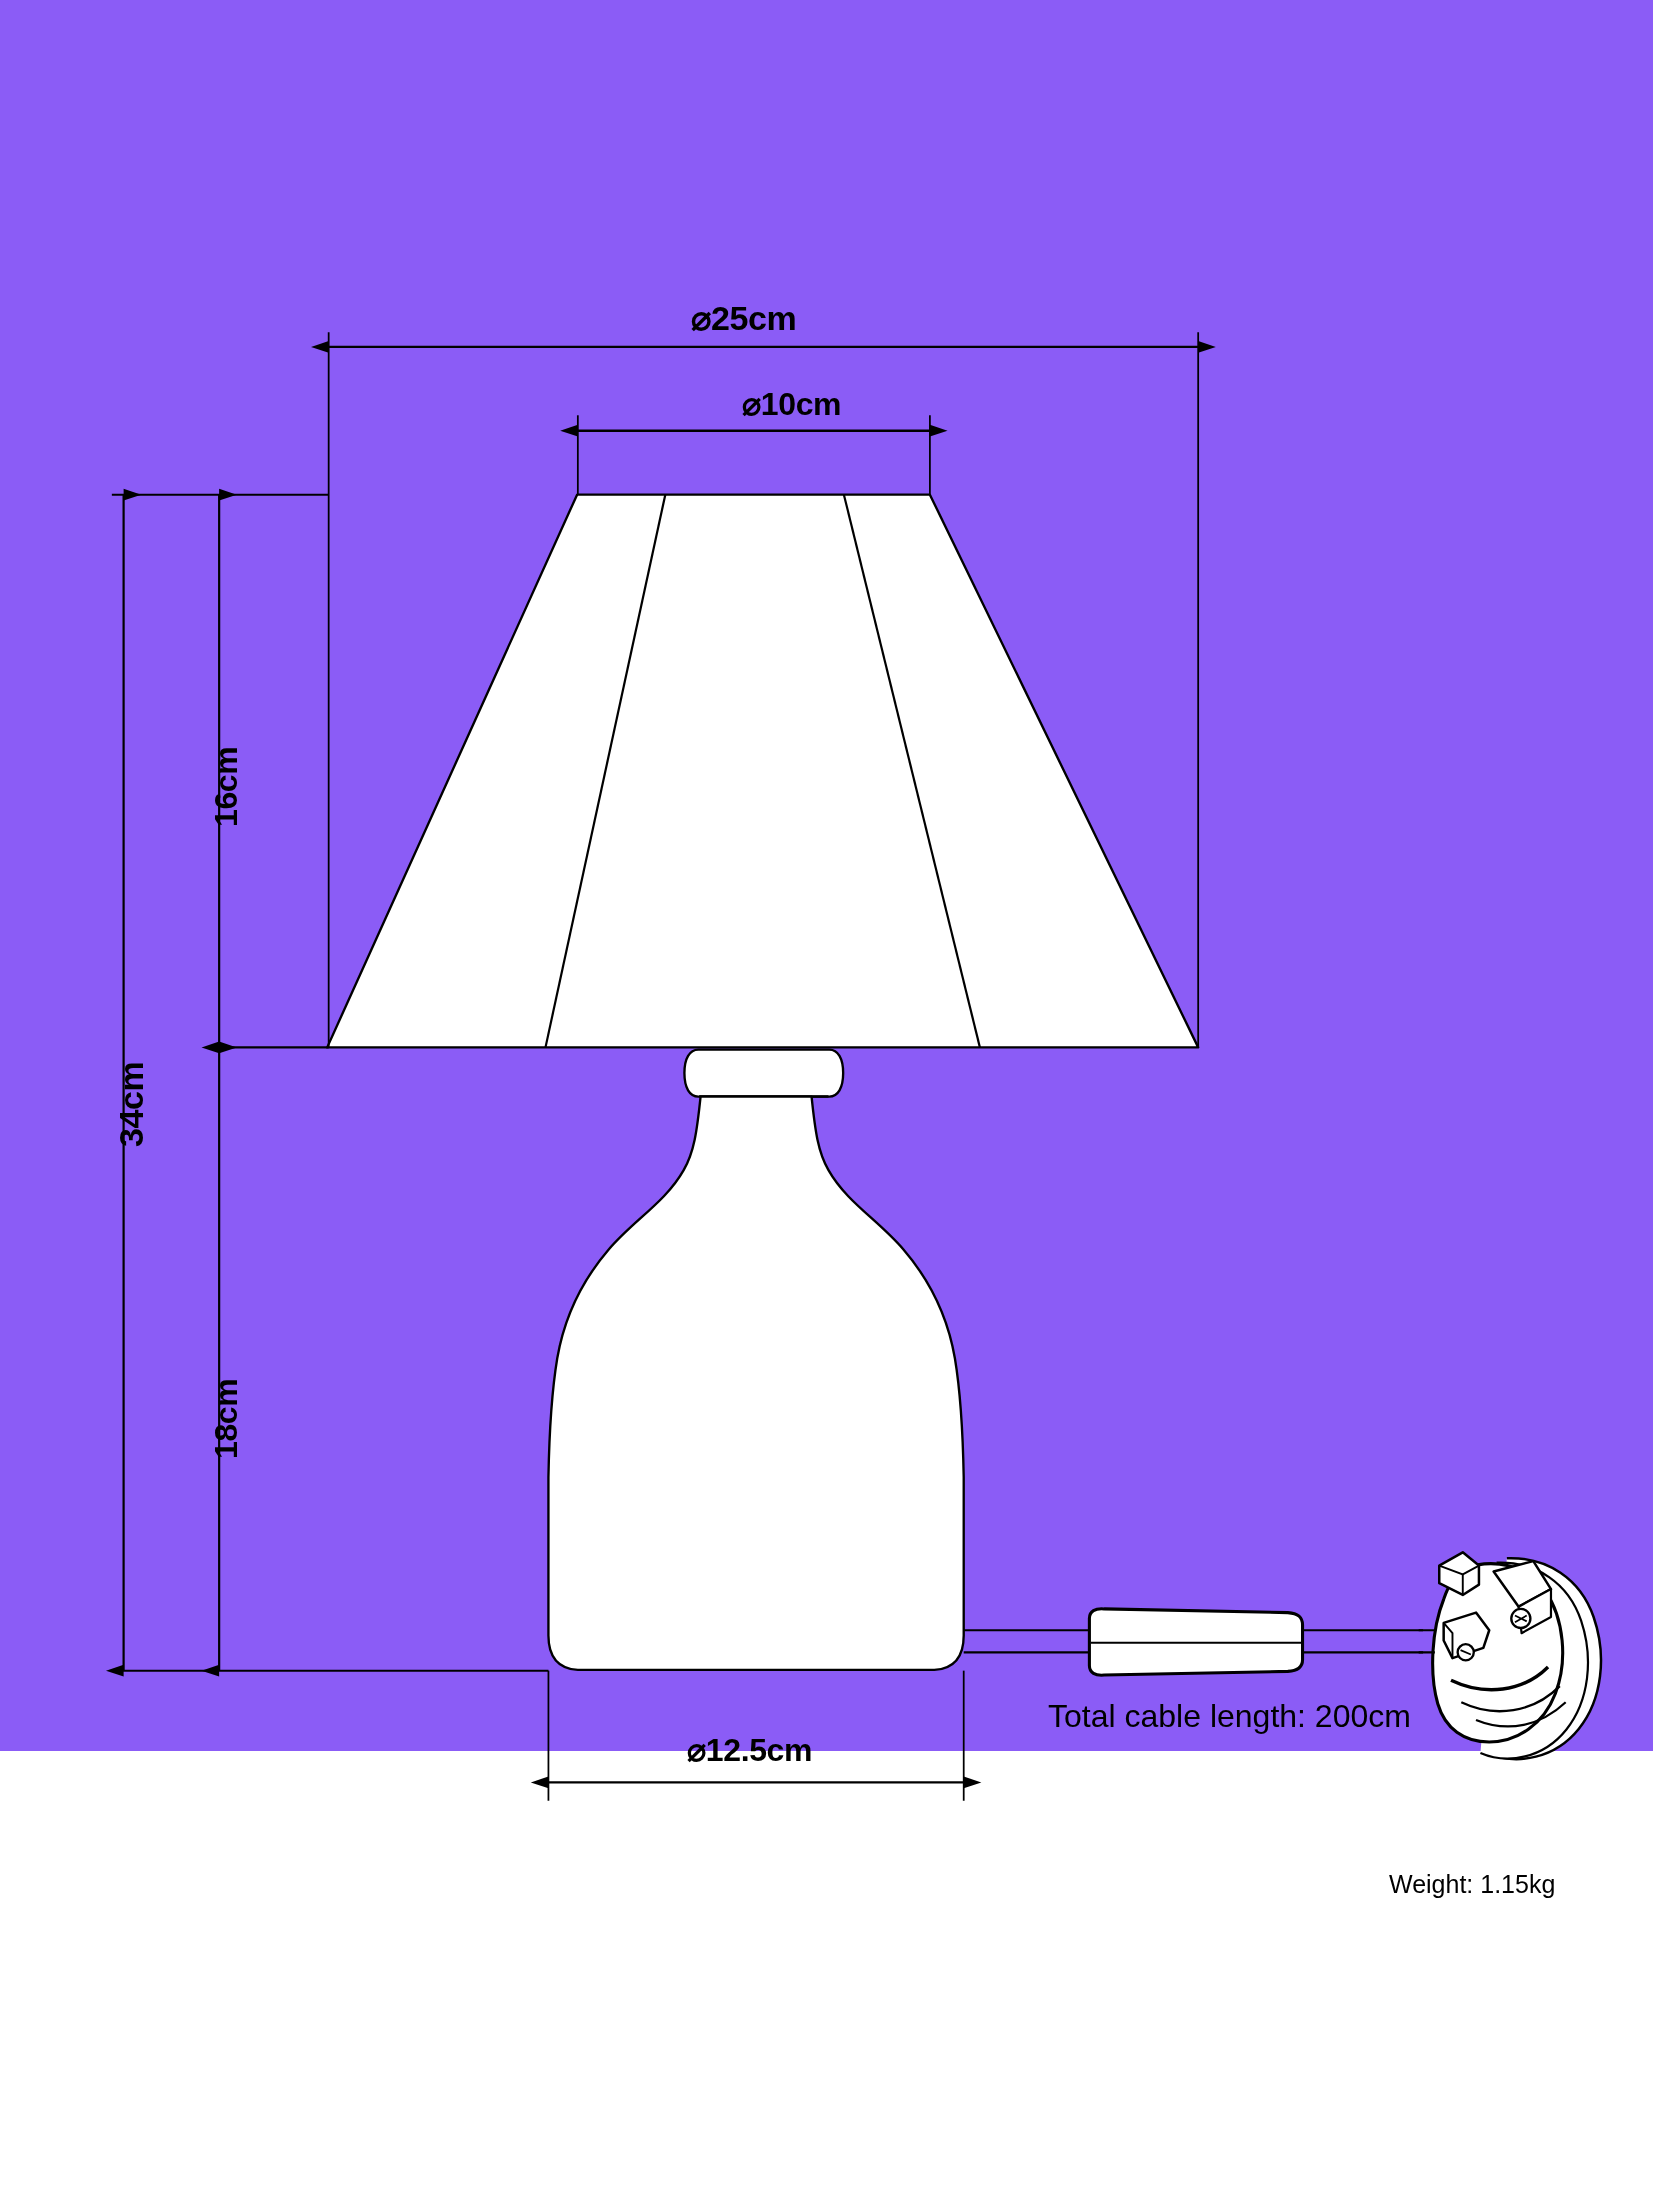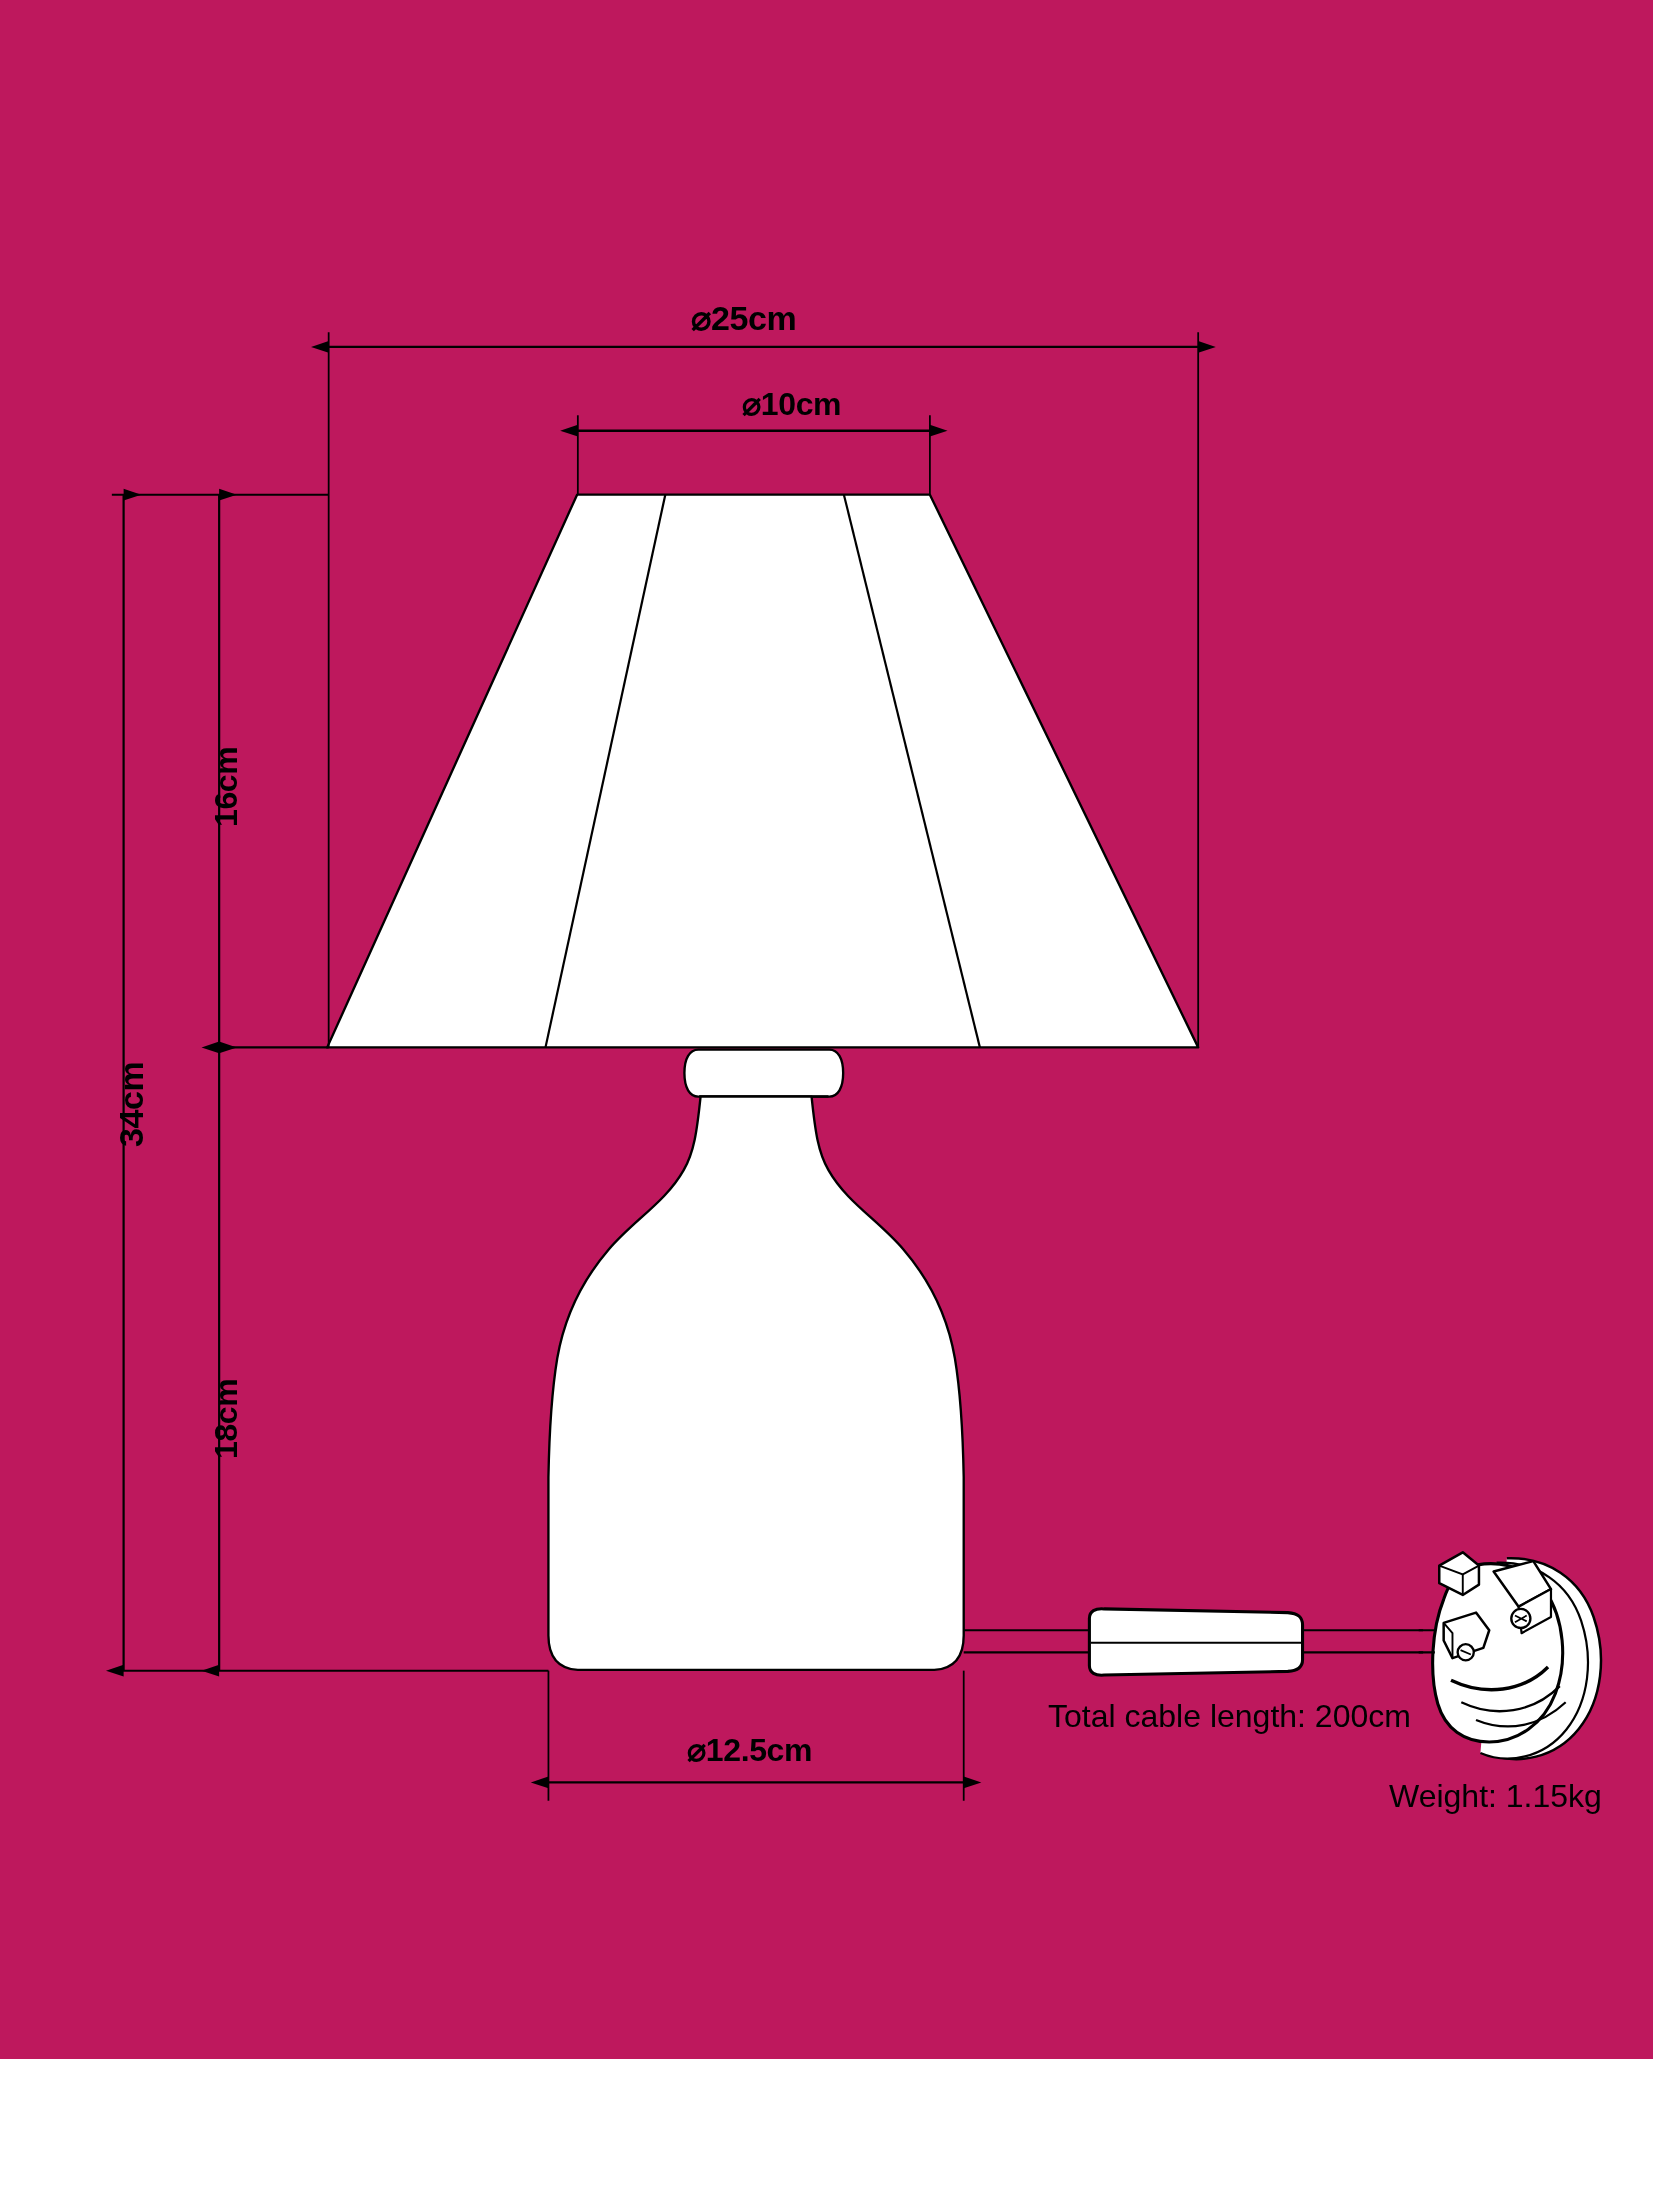--- a/index.html
+++ b/index.html
@@ -11,22 +11,22 @@
     width: 1654px;
     height: 2205px;
     position: relative;
     font-family: "Liberation Sans", sans-serif;
     overflow: hidden;
   }
   #sheet {
     position: absolute;
     left: 0; top: 0;
     width: 1654px;
-    height: 2059px;
-    background: #be185d;
+    height: 1751px;
+    background: #8b5cf6;
   }
   #drawing {
     position: absolute;
     left: 0; top: 0;
     width: 1654px;
     height: 2205px;
   }
   .dim-label {
     position: absolute;
     font-family: "Liberation Sans", sans-serif;
@@ -207,16 +207,16 @@
   <div class="dim-label rot90" style="left:208px; top:827px; font-size:32px;">16cm</div>
 
   <div class="dim-label rot90" style="left:208px; top:1459px; font-size:32px;">18cm</div>
 
   <div class="dim-label rot90" style="left:112px; top:1147px; font-size:34px;">34cm</div>
 
   <div class="dim-label" style="left:687px; top:1731px; font-size:32px;">⌀12.5cm</div>
 
   <div class="note-label" style="left:1048px; top:1698px; font-size:32px;">Total cable length: 200cm</div>
 
-  <div class="note-label" style="left:1389px; top:1778px; font-size:32px;">Weight: 1.15kg</div>
+  <div class="note-label" style="left:1389px; top:1870px; font-size:25px;">Weight: 1.15kg</div>
 
 </div>
 
 
 </body></html>

